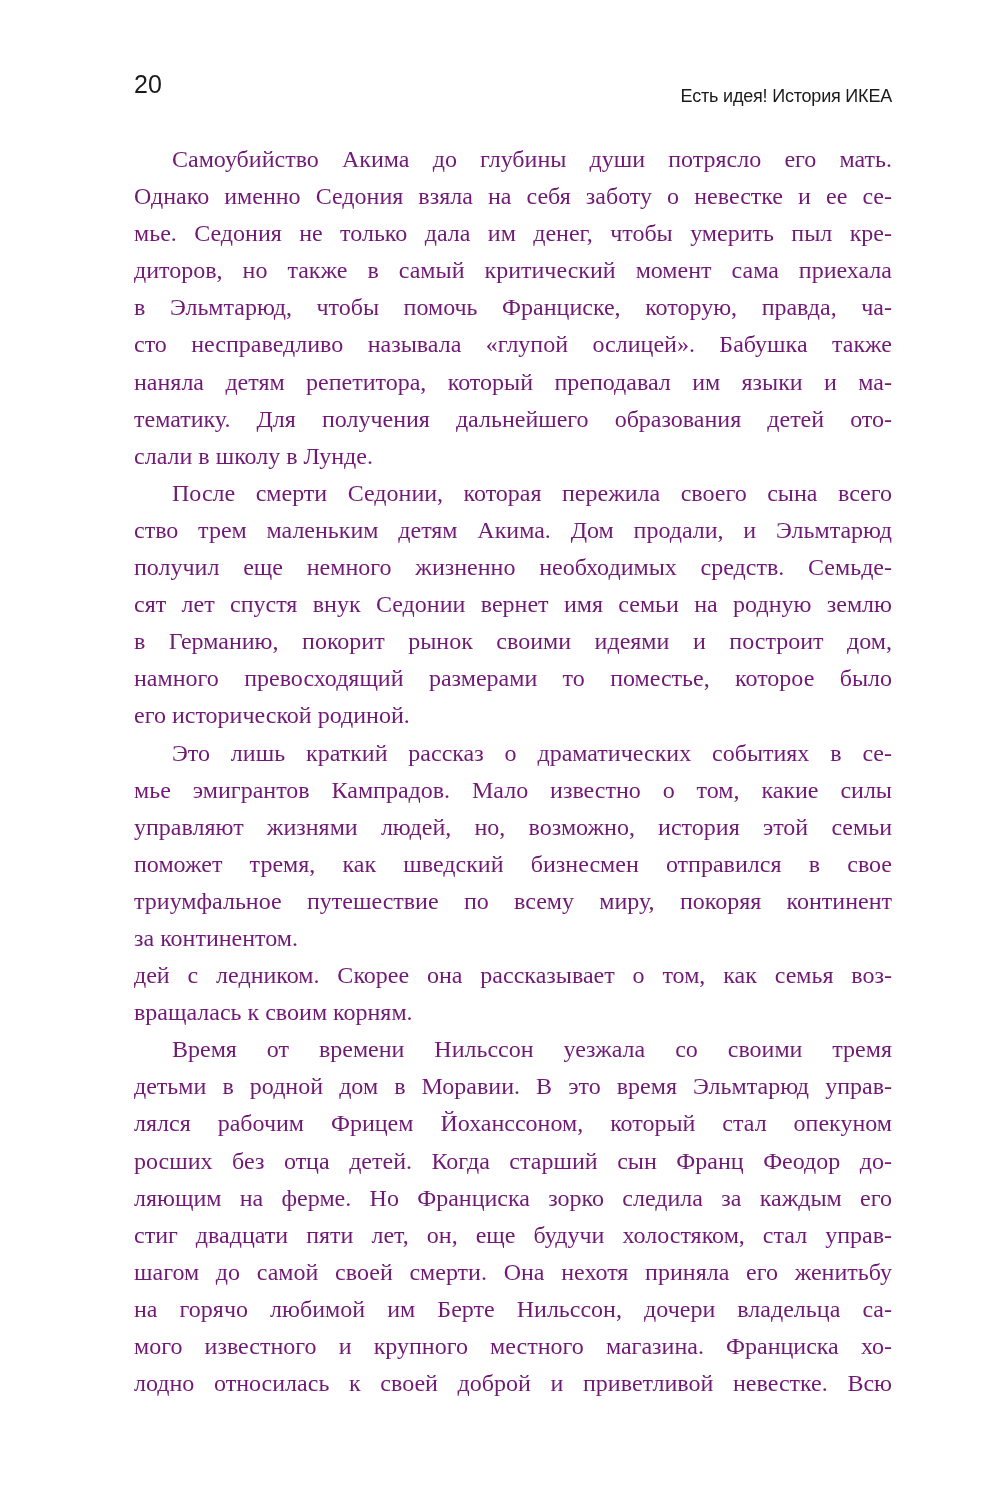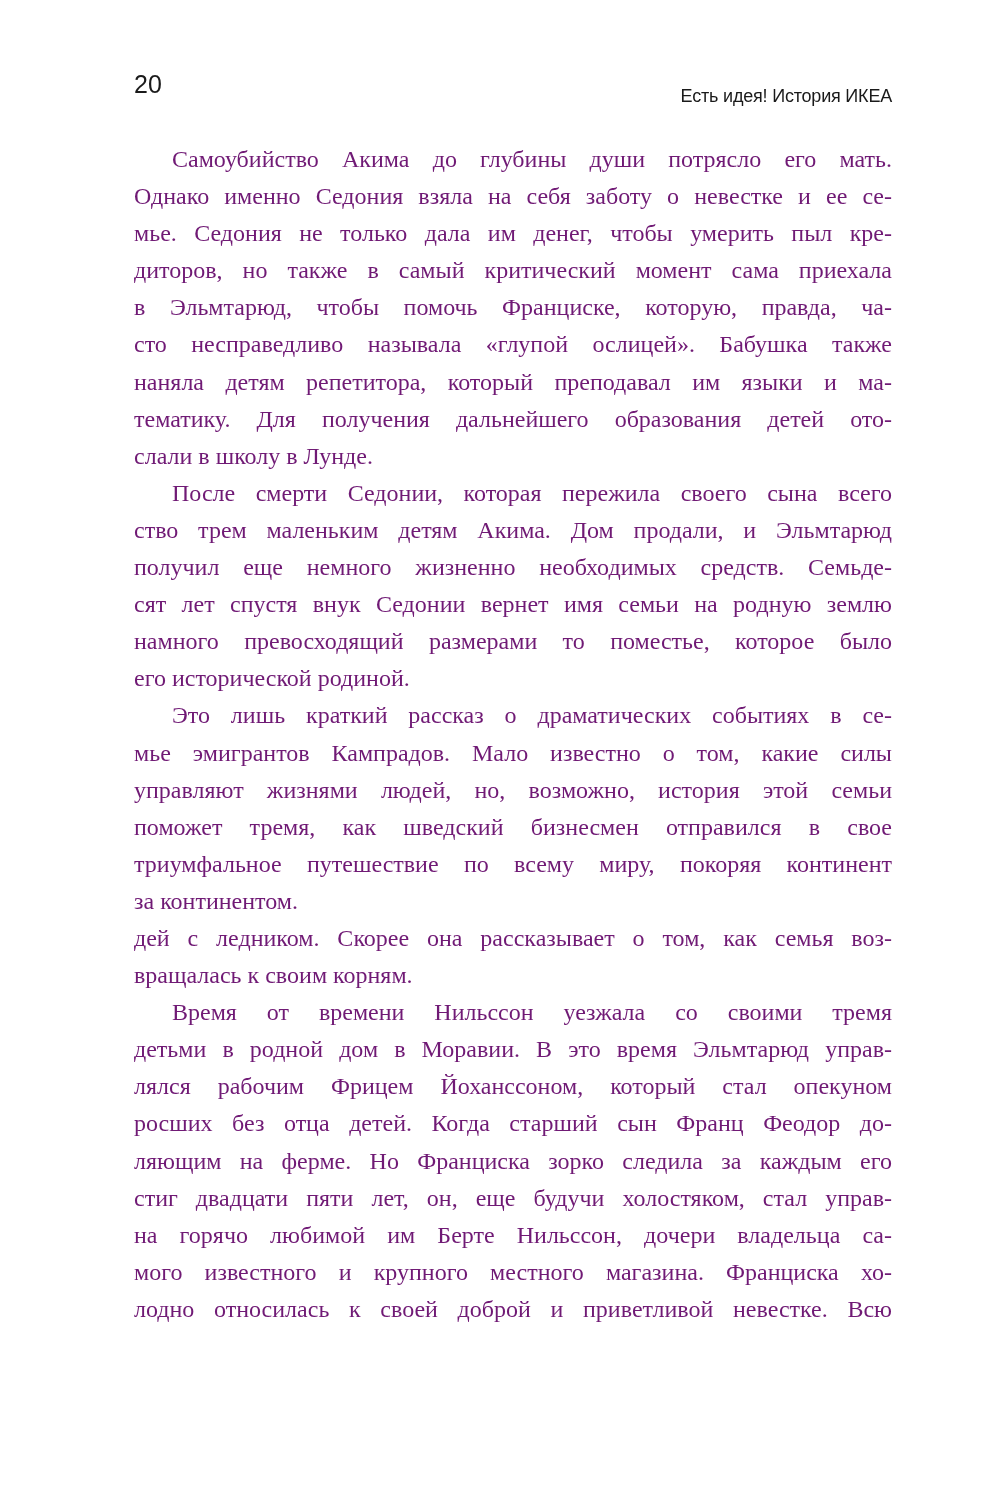--- a/index.html
+++ b/index.html
@@ -41,20 +41,21 @@
     <span class="line">наняла детям репетитора, который преподавал им языки и ма-</span>
     <span class="line">тематику. Для получения дальнейшего образования детей ото-</span>
     <span class="line last">слали в школу в Лунде.</span>
   </div>
 
   <div>
     <span class="line indent">После смерти Седонии, которая пережила своего сына всего</span>
     <span class="line">ство трем маленьким детям Акима. Дом продали, и Эльмтарюд</span>
     <span class="line">получил еще немного жизненно необходимых средств. Семьде-</span>
     <span class="line">сят лет спустя внук Седонии вернет имя семьи на родную землю</span>
+    <span class="line">в Германию, покорит рынок своими идеями и построит дом,</span>
     <span class="line">намного превосходящий размерами то поместье, которое было</span>
     <span class="line last">его исторической родиной.</span>
   </div>
 
   <div>
     <span class="line indent">Это лишь краткий рассказ о драматических событиях в се-</span>
     <span class="line">мье эмигрантов Кампрадов. Мало известно о том, какие силы</span>
     <span class="line">управляют жизнями людей, но, возможно, история этой семьи</span>
     <span class="line">поможет тремя, как шведский бизнесмен отправился в свое</span>
     <span class="line">триумфальное путешествие по всему миру, покоряя континент</span>
@@ -66,17 +67,18 @@
     <span class="line last">вращалась к своим корням.</span>
   </div>
 
   <div>
     <span class="line indent">Время от времени Нильссон уезжала со своими тремя</span>
     <span class="line">детьми в родной дом в Моравии. В это время Эльмтарюд управ-</span>
     <span class="line">лялся рабочим Фрицем Йохансcоном, который стал опекуном</span>
     <span class="line">росших без отца детей. Когда старший сын Франц Феодор до-</span>
     <span class="line">ляющим на ферме. Но Франциска зорко следила за каждым его</span>
     <span class="line">стиг двадцати пяти лет, он, еще будучи холостяком, стал управ-</span>
+    <span class="line">шагом до самой своей смерти. Она нехотя приняла его женитьбу</span>
     <span class="line">на горячо любимой им Берте Нильссон, дочери владельца са-</span>
     <span class="line">мого известного и крупного местного магазина. Франциска хо-</span>
     <span class="line">лодно относилась к своей доброй и приветливой невестке. Всю</span>
   </div>
 </div>
 
 </body></html>

